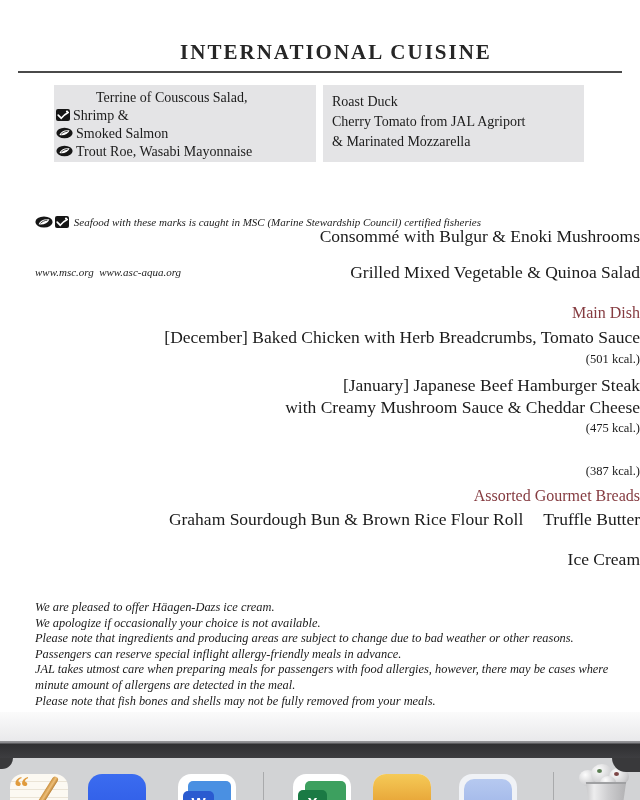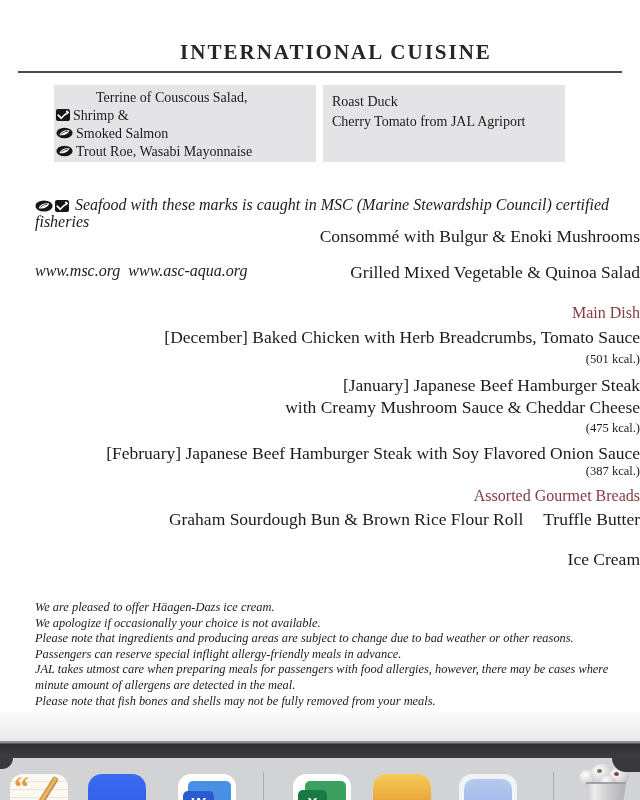--- a/index.html
+++ b/index.html
@@ -4,26 +4,26 @@
 <style>
   html,body{margin:0;padding:0;background:#fff;}
   .screen{position:relative;width:640px;height:800px;overflow:hidden;background:#fff;
           font-family:"Liberation Serif","DejaVu Serif",serif;color:#1b1b1b;}
   
   .title{position:absolute;top:24px;left:0;width:640px;margin:16px;text-align:center;
          font-size:21px;font-weight:bold;letter-spacing:2px;color:#262626;}
   .rule{position:absolute;top:71px;left:18px;width:604px;height:0;border-top:2px solid #4a4a4a;}
   .box{position:absolute;top:85px;background:#e4e4e6;font-size:14px;line-height:18px;}
   .box-left{left:54px;width:262px;height:77px;padding:4px 0 0 2px;box-sizing:border-box;}
-  .box-right{left:323px;width:242px;height:77px;padding:7px 0 0 9px;box-sizing:border-box;line-height:20px;}
+  .box-right{left:323px;width:261px;height:77px;padding:7px 0 0 9px;box-sizing:border-box;line-height:20px;}
   .bline{white-space:nowrap;}
   .bline.indent{padding-left:40px;}
   .bline svg{vertical-align:-1px;margin-right:3px;}
-  .note{position:absolute;top:164px;left:35px;width:575px;font-style:italic;
-        font-size:16px;line-height:16.5px;white-space:pre-wrap;}
+  .note{position:absolute;top:181px;left:35px;width:575px;font-style:italic;
+        font-size:11px;line-height:16.5px;white-space:pre-wrap;}
   .note svg{vertical-align:-2px;margin-right:2px;font-style:normal;}
   .c{position:absolute;left:0;width:640px;text-align:right;}
   .line17{font-size:17.5px;line-height:21px;}
   .red{font-size:16px;line-height:19px;color:#853b40;}
   .kcal{font-size:12.5px;line-height:15px;}
   .gap{margin-left:20px;}
   .footnotes{position:absolute;top:600px;left:35px;width:585px;font-style:italic;
              font-size:12.4px;line-height:15.6px;}
   
   .fade{position:absolute;top:712px;left:0;width:640px;height:29px;
@@ -103,20 +103,21 @@
     <div class="bline"><svg width="17" height="12" viewBox="0 0 18 12">
           <ellipse cx="9" cy="6" rx="8.6" ry="5.6" fill="#161616"></ellipse>
           <path d="M3.6 8.2 C5.2 4.4 9.2 2.6 14.4 3.4 C12.6 7.4 8.2 9.2 3.6 8.2 Z" fill="#fff"></path>
           <path d="M5.4 7.4 C7.4 5.4 9.8 4.4 12.4 4.2" fill="none" stroke="#161616" stroke-width="0.8"></path>
         </svg><span>Trout Roe, Wasabi Mayonnaise</span></div>
   </div>
 
   <div class="box box-right">
     <div class="bline">Roast Duck</div>
     <div class="bline">Cherry Tomato from JAL Agriport</div>
+    <div class="bline">&amp; Marinated Mozzarella</div>
   </div>
 
   <div class="note">
     <div><svg width="18" height="12" viewBox="0 0 18 12">
           <ellipse cx="9" cy="6" rx="8.6" ry="5.6" fill="#161616"></ellipse>
           <path d="M3.6 8.2 C5.2 4.4 9.2 2.6 14.4 3.4 C12.6 7.4 8.2 9.2 3.6 8.2 Z" fill="#fff"></path>
           <path d="M5.4 7.4 C7.4 5.4 9.8 4.4 12.4 4.2" fill="none" stroke="#161616" stroke-width="0.8"></path>
         </svg><svg width="14" height="12" viewBox="0 0 14 12">
           <rect width="14" height="12" rx="2" fill="#161616"></rect>
           <path d="M2.2 6.2 L5.2 9.2 C7.5 6.5 9.5 4.8 12.2 3.4" fill="none" stroke="#fff" stroke-width="1.7" stroke-linecap="round"></path>
@@ -127,21 +128,20 @@
 
   <div class="c line17" style="top:226px">Consommé with Bulgur &amp; Enoki Mushrooms</div>
   <div class="c line17" style="top:262px">Grilled Mixed Vegetable &amp; Quinoa Salad</div>
 
   <div class="c red" style="top:303px">Main Dish</div>
   <div class="c line17" style="top:327px">[December] Baked Chicken with Herb Breadcrumbs, Tomato Sauce</div>
   <div class="c kcal" style="top:352px">(501 kcal.)</div>
   <div class="c line17" style="top:375px">[January] Japanese Beef Hamburger Steak</div>
   <div class="c line17" style="top:397px">with Creamy Mushroom Sauce &amp; Cheddar Cheese</div>
   <div class="c kcal" style="top:421px">(475 kcal.)</div>
-  <div class="c line17" style="top:443px">[February] Japanese Beef Hamburger Steak with Soy Flavored Onion Sauce</div>
   <div class="c kcal" style="top:464px">(387 kcal.)</div>
 
   <div class="c red" style="top:486px">Assorted Gourmet Breads</div>
   <div class="c line17" style="top:509px"><span>Graham Sourdough Bun &amp; Brown Rice Flour Roll</span><span class="gap">Truffle Butter</span></div>
 
   <div class="c line17" style="top:549px">Ice Cream</div>
 
   <div class="footnotes">
     <div>We are pleased to offer Häagen-Dazs ice cream.</div>
     <div>We apologize if occasionally your choice is not available.</div>

